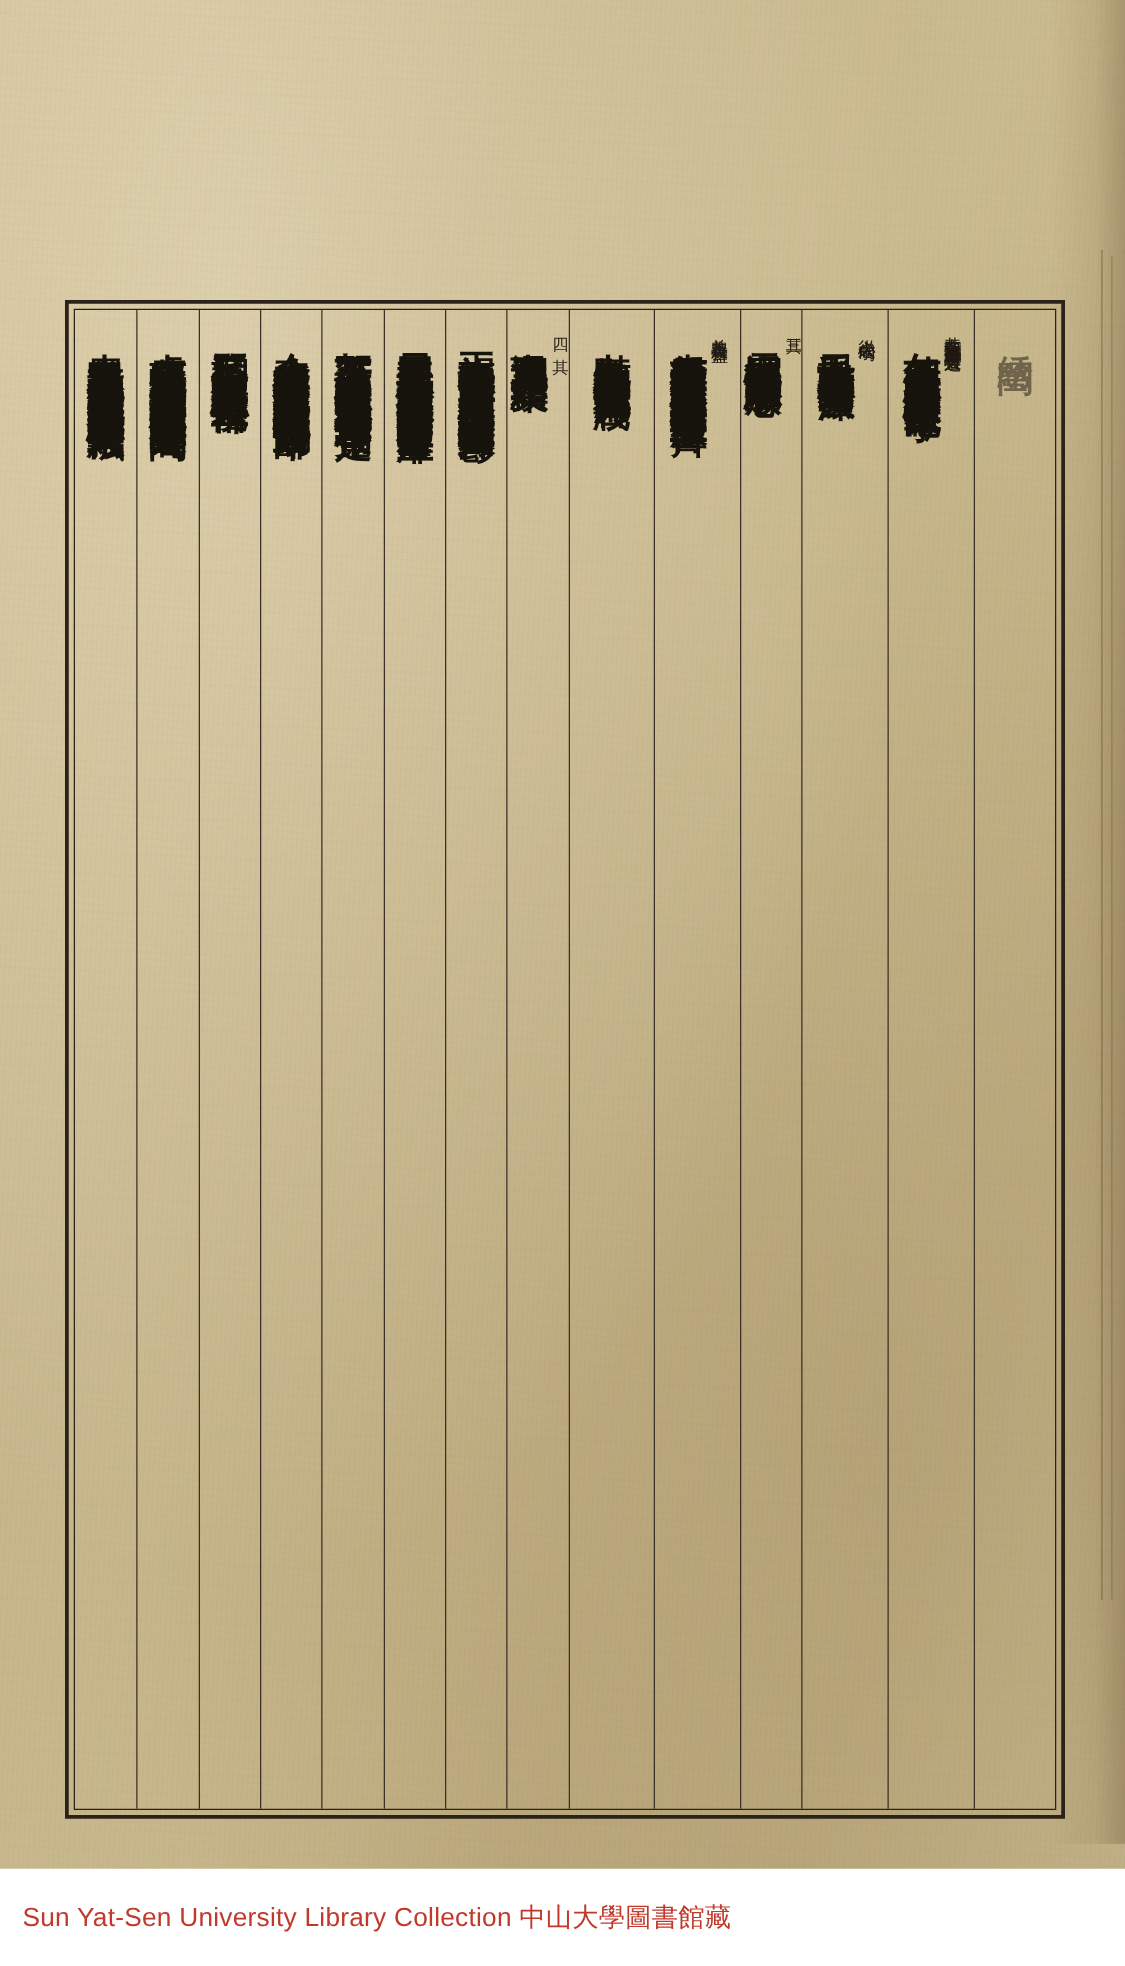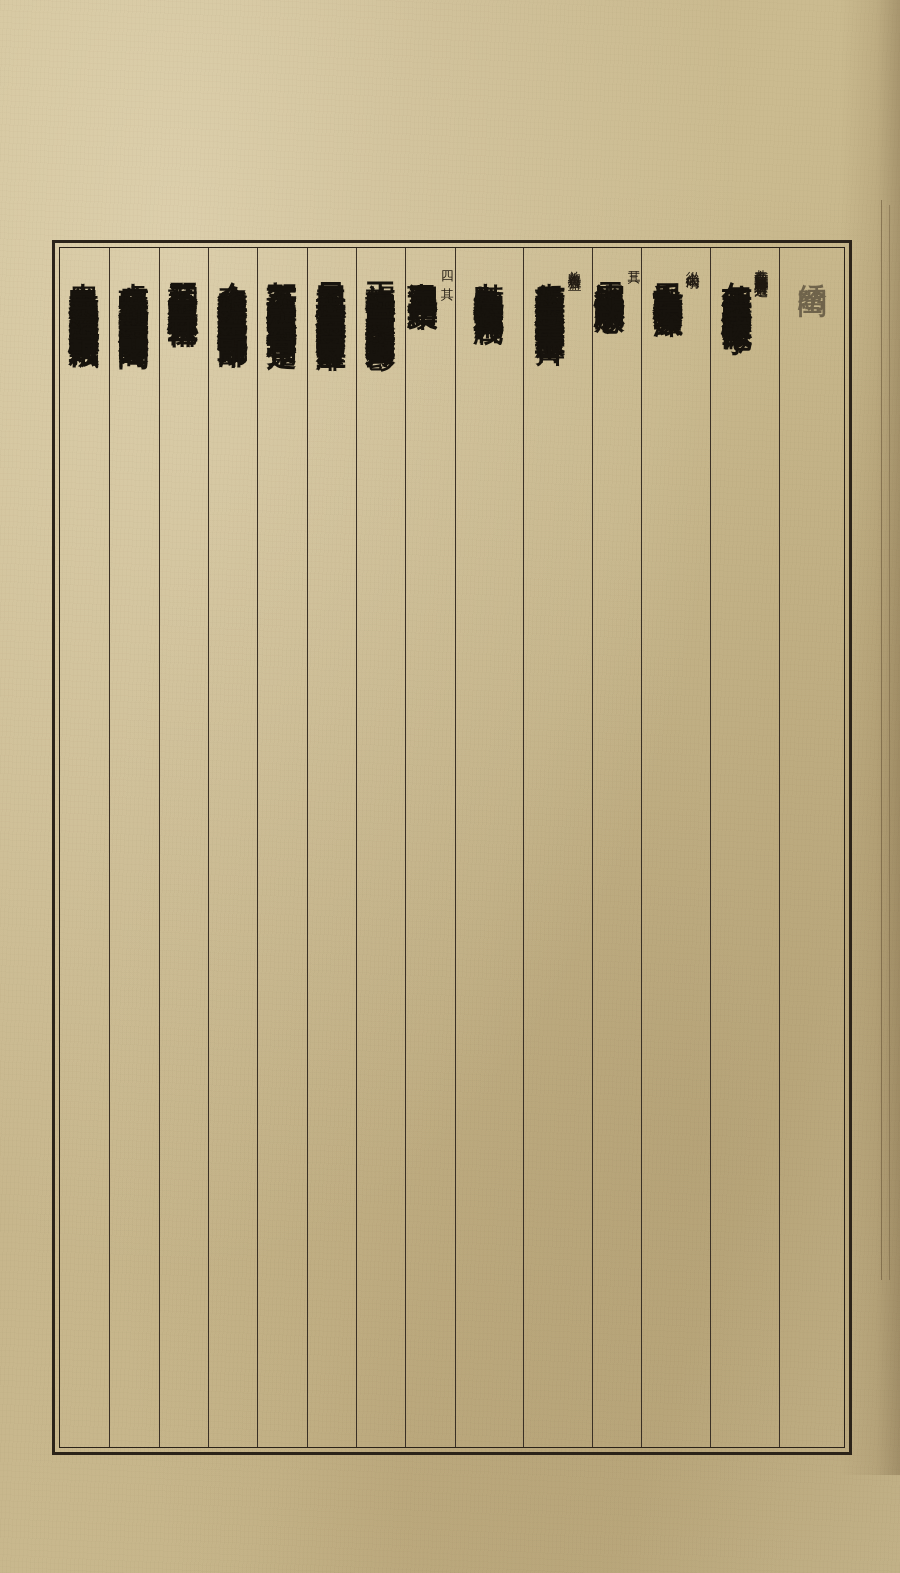--- a/index.html
+++ b/index.html
@@ -285,13 +285,16 @@
 
       <div class="column col-text">
         <div class="col-body">
           <div class="vtext main-line">中之墨林星鳳也柳絮云濛濛飛去徧池塘逐浪沾泥總斷腸莫對東風悵飄</div>
         </div>
       </div>
 
     </div>
   </div>
 
+  <div id="footer">
+    <div id="footer-text">Sun Yat-Sen University Library Collection 中山大學圖書館藏</div>
+  </div>
 </div>
 
 </body></html>

